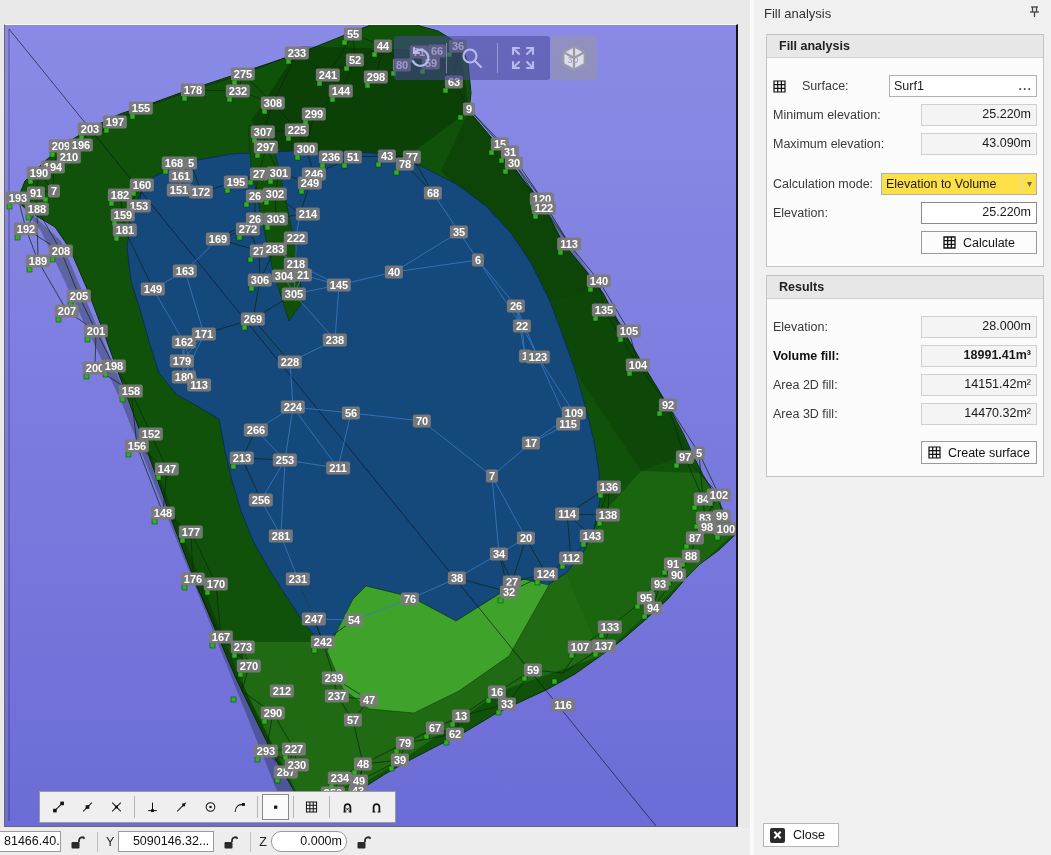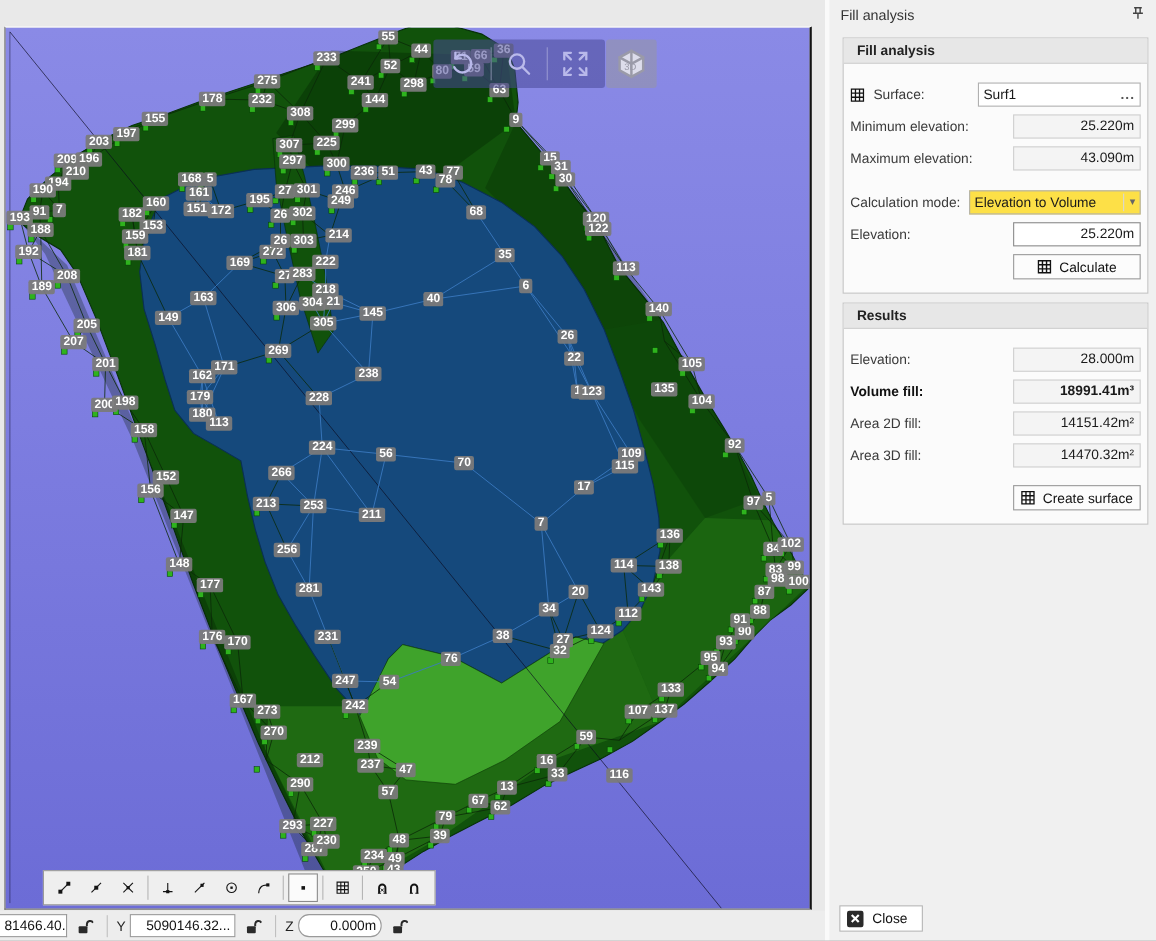--- a/index.html
+++ b/index.html
@@ -30,21 +30,21 @@
   .snapsep{width:1px;height:22px;background:#b5b5b5;margin:0 3px;}
   
   #panel{position:absolute;left:750px;top:0;width:301px;height:855px;background:#f0f0f0;border-left:4px solid #fafafa;box-sizing:border-box;}
   #panel-title{height:26px;display:flex;align-items:center;padding:0 10px;font-size:13px;color:#333;}
   #pin{margin-left:auto;cursor:pointer;}
   .groupbox{margin:8px 7px 0 12px;border:1px solid #c3c3c3;background:#fbfbfb;}
   .groupbox h3{margin:0;height:22px;line-height:22px;background:#e7e7e7;border-bottom:1px solid #d0d0d0;
     font-size:12.5px;color:#222;padding-left:12px;font-weight:bold;}
   .gb-body{padding:10px 6px 12px 6px;}
   .row{display:flex;align-items:center;margin:7px 0;min-height:20px;}
-  .row .lab{font-size:12.5px;color:#3a3a3a;display:flex;align-items:center;gap:8px;}
+  .row .lab{font-size:12.5px;color:#3a3a3a;display:flex;align-items:center;gap:16px;}
   .row .lab.bold{font-weight:bold;color:#111;}
   .spacer{flex:1;}
   .valbox{width:104px;height:18px;border:1px solid #cfcfcf;background:#f4f4f4;font-size:12.5px;color:#1a1a1a;
     text-align:right;padding:1px 5px;line-height:17px;}
   .valbox.bold{font-weight:bold;}
   .valbox.edit{background:#fff;border:1px solid #8a8a8a;}
   .surface-input{width:138px;height:18px;border:1px solid #b0b0b0;background:#fff;display:flex;align-items:center;
     font-size:12.5px;color:#1a1a1a;padding:1px 4px;line-height:17px;}
   .surface-input .dots{margin-left:auto;color:#555;cursor:pointer;font-weight:bold;letter-spacing:1px;}
   .dropdown{width:146px;height:20px;border:1px solid #b0b0b0;background:#fde047;display:flex;align-items:center;
@@ -654,21 +654,21 @@
         <div class="plabel" style="left: 714px; top: 470px;">102</div>
         <div class="plabel" style="left: 700px; top: 493px;">83</div>
         <div class="plabel" style="left: 717px; top: 491px;">99</div>
         <div class="plabel" style="left: 702px; top: 502px;">98</div>
         <div class="plabel" style="left: 721px; top: 504px;">100</div>
         <div class="plabel" style="left: 663px; top: 380px;">92</div>
         <div class="plabel" style="left: 680px; top: 432px;">97</div>
         <div class="plabel" style="left: 694px; top: 428px;">5</div>
         <div class="plabel" style="left: 633px; top: 340px;">104</div>
         <div class="plabel" style="left: 624px; top: 306px;">105</div>
-        <div class="plabel" style="left: 599px; top: 285px; margin-top: 44px;">135</div>
+        <div class="plabel" style="left: 599px; top: 285px;">135</div>
         <div class="plabel" style="left: 594px; top: 256px;">140</div>
         <div class="plabel" style="left: 564px; top: 219px;">113</div>
         <div class="plabel" style="left: 537px; top: 174px;">120</div>
         <div class="plabel" style="left: 539px; top: 183px;">122</div>
         <div class="plabel" style="left: 495px; top: 119px;">15</div>
         <div class="plabel" style="left: 505px; top: 127px;">31</div>
         <div class="plabel" style="left: 509px; top: 138px;">30</div>
         <div class="plabel" style="left: 348px; top: 132px;">51</div>
         <div class="plabel" style="left: 326px; top: 132px;">236</div>
         <div class="plabel" style="left: 382px; top: 131px;">43</div>

